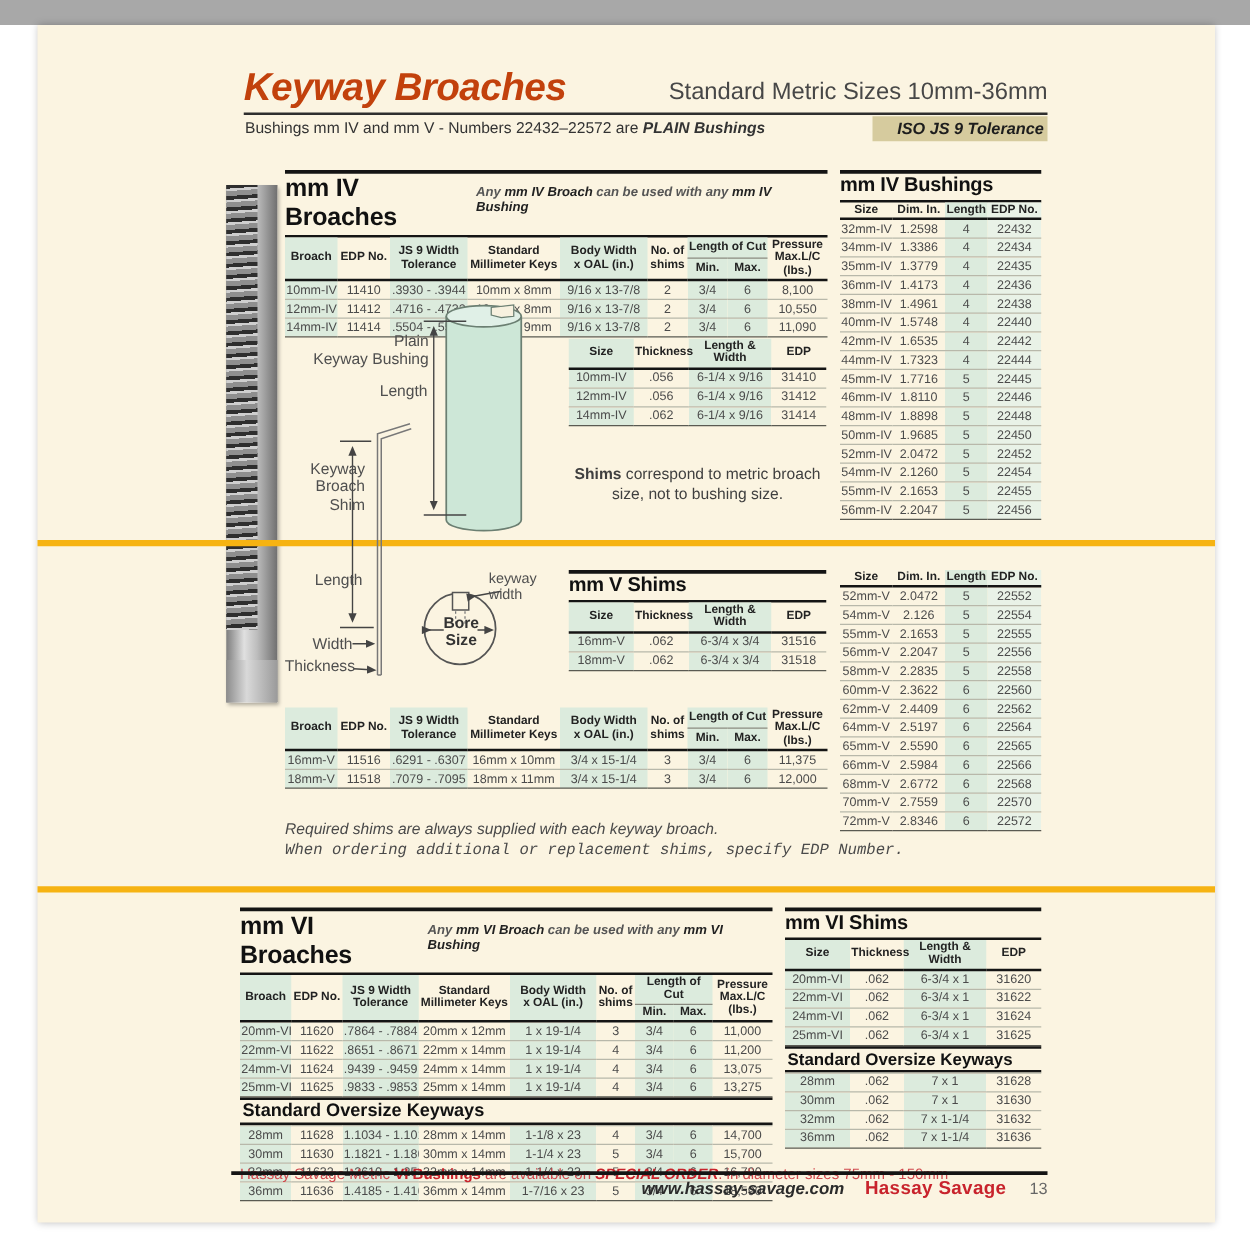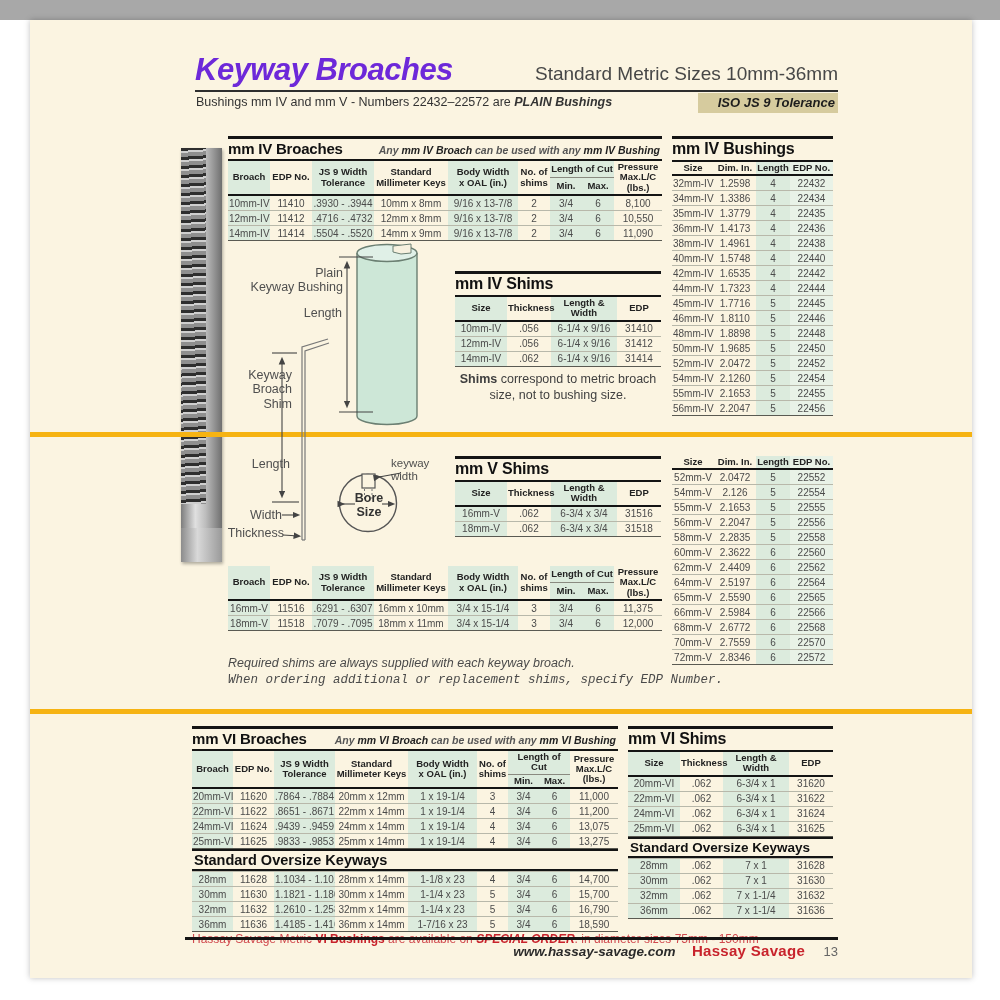--- a/index.html
+++ b/index.html
@@ -2,21 +2,21 @@
 <html><head>
 <meta charset="utf-8">
 <style>
   html,body{margin:0;padding:0;background:#fff;font-family:"Liberation Sans",sans-serif;}
   .canvas{position:relative;width:1000px;height:1000px;background:#ffffff;overflow:hidden;}
   .topbar{position:absolute;left:0;top:0;width:1000px;height:20px;background:#a8a8a8;}
   .page{position:absolute;left:30px;top:20px;width:942px;height:958px;background:#fbf4e1;box-shadow:0 0 6px rgba(0,0,0,.25);}
   .abs{position:absolute;}
 
   
-  .main-title{position:absolute;left:195px;top:52px;font-size:31px;font-weight:bold;font-style:italic;color:#6d28d9;letter-spacing:-.5px;}
+  .main-title{position:absolute;left:195px;top:52px;font-size:31px;font-weight:bold;font-style:italic;color:#c2410c;letter-spacing:-.5px;}
   .main-sub{position:absolute;left:500px;top:63px;width:338px;text-align:right;font-size:19px;color:#474747;}
   .rule1{position:absolute;left:195px;top:90px;width:643px;height:2px;background:#2e2e2e;}
   .note-left{position:absolute;left:196px;top:95px;font-size:12.5px;color:#333;}
   .note-left b{font-style:italic;}
   .iso-box{position:absolute;left:698px;top:93px;width:140px;height:20px;background:#d6cb9e;color:#1d1d1d;
            font-size:13px;font-weight:bold;font-style:italic;text-align:right;line-height:20px;padding-right:3px;box-sizing:border-box;}
 
   
   .broach-photo{position:absolute;left:181px;top:148px;width:41px;height:414px;
     background:linear-gradient(90deg,#7d7d7d,#e0e0e0 35%,#bdbdbd 60%,#6f6f6f);box-shadow:1px 2px 3px rgba(0,0,0,.3);}
@@ -24,21 +24,21 @@
     background:repeating-linear-gradient(176deg,#2e2e2e 0 3px,#cfcfcf 3px 5px,#8f8f8f 5px 9px);}
   .broach-photo::after{content:"";position:absolute;left:0;bottom:0;width:100%;height:34px;
     background:linear-gradient(90deg,#8c8c8c,#d9d9d9 40%,#9a9a9a);}
 
   
   .yline{position:absolute;left:30px;width:942px;height:5px;background:#f6b312;}
 
   
   .twrap{position:absolute;}
   .ttl{border-top:3px solid #141414;border-bottom:2px solid #141414;display:flex;justify-content:space-between;align-items:baseline;padding:1px 2px 2px 0;}
-  .ttl-main{font-weight:bold;font-size:15px;color:#111;letter-spacing:-.2px;}
+  .ttl-main{font-weight:bold;font-size:20px;color:#111;letter-spacing:-.2px;}
   .ttl-main.sm{font-size:16px;}
   .ttl-note{font-size:10.5px;font-style:italic;color:#555;font-weight:bold;}
   .ttl-note b{color:#222;}
   .subttl{border-top:2.5px solid #141414;border-bottom:2px solid #141414;font-weight:bold;font-size:14.5px;color:#111;padding:1px 2px;}
   table{border-collapse:collapse;width:100%;table-layout:fixed;}
   th{font-size:9.5px;font-weight:bold;color:#222;text-align:center;vertical-align:middle;padding:1px;white-space:pre-line;line-height:1.1;}
   td{font-size:10px;color:#4b4b4b;text-align:center;padding:1.5px 1px;line-height:11px;overflow:hidden;white-space:nowrap;}
   thead{border-bottom:2px solid #141414;}
   tbody tr{border-top:1px solid #b8b8aa;}
   tbody tr:last-child{border-bottom:1.5px solid #5a5a52;}
@@ -271,23 +271,20 @@
             <td>56mm-IV</td>
             <td>2.2047</td>
             <td>5</td>
             <td>22456</td>
           </tr>
         </tbody>
     </table>
   </div>
 
   <div class="twrap" style="left:455px;top:271px;width:206px;">
-    <div class="ttl">
-        <span class="ttl-main sm">mm IV Shims</span>
-      </div>
     <table>
       <colgroup>
           <col class="g" style="width:52px">
           <col style="width:44px">
           <col class="g" style="width:66px">
           <col style="width:44px">
         </colgroup>
       <thead>
           <tr>
         <th>Size</th>

